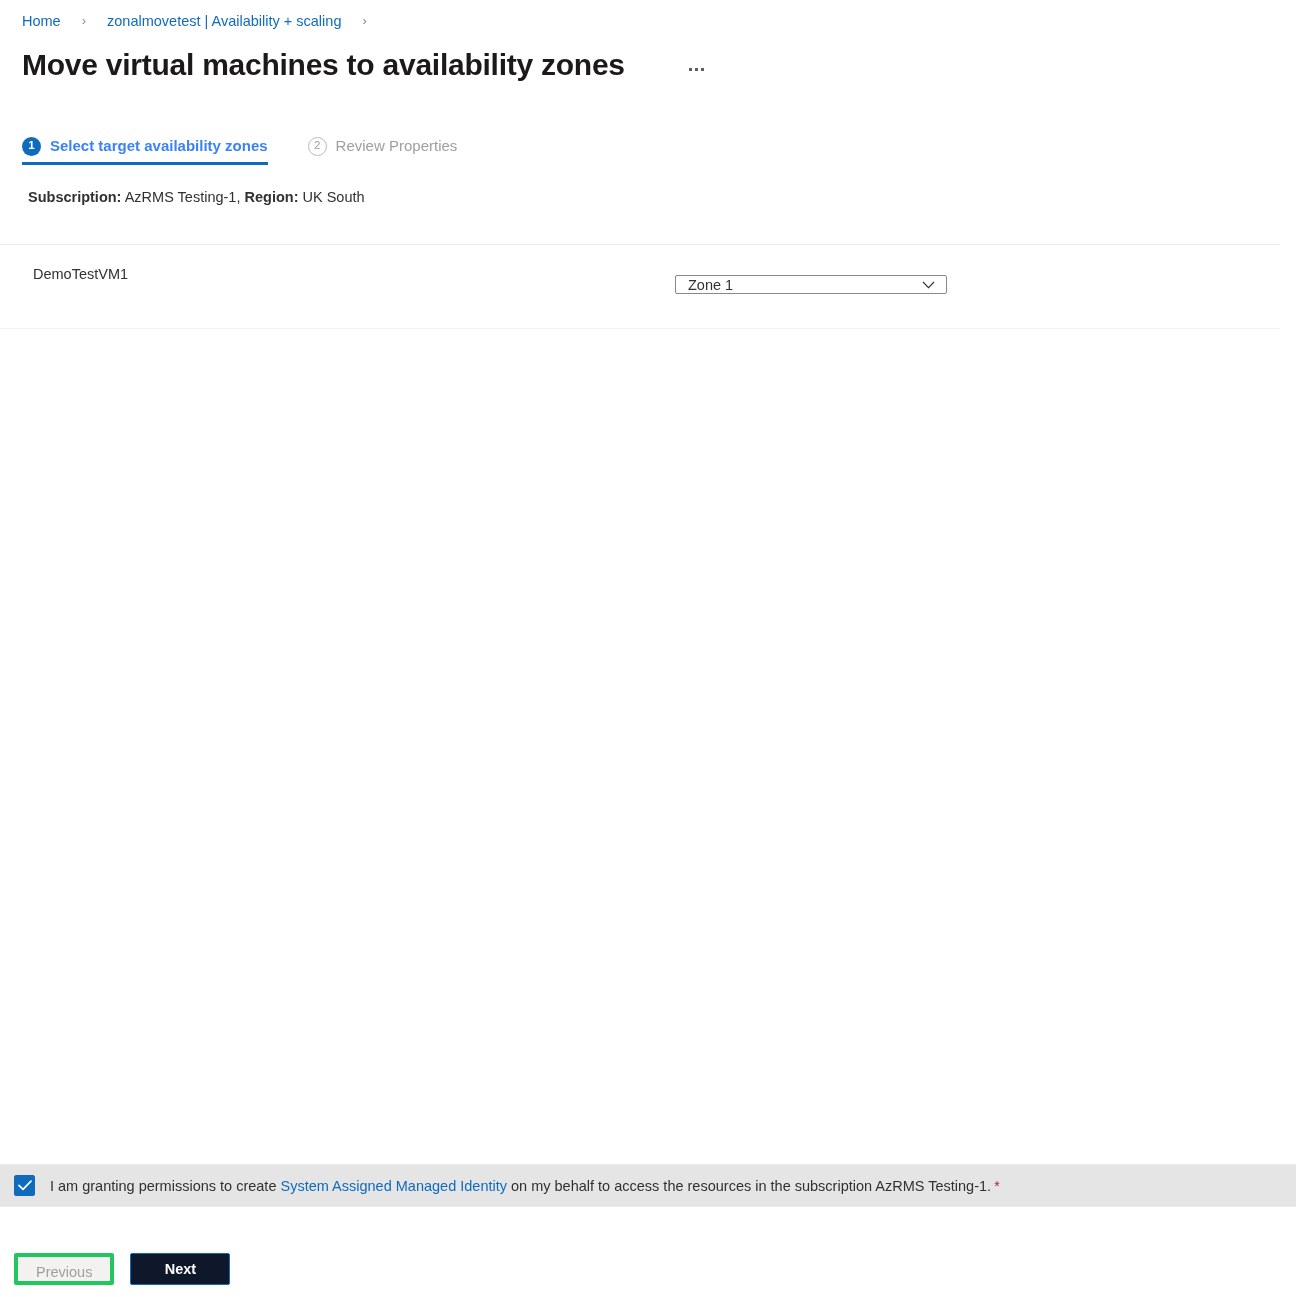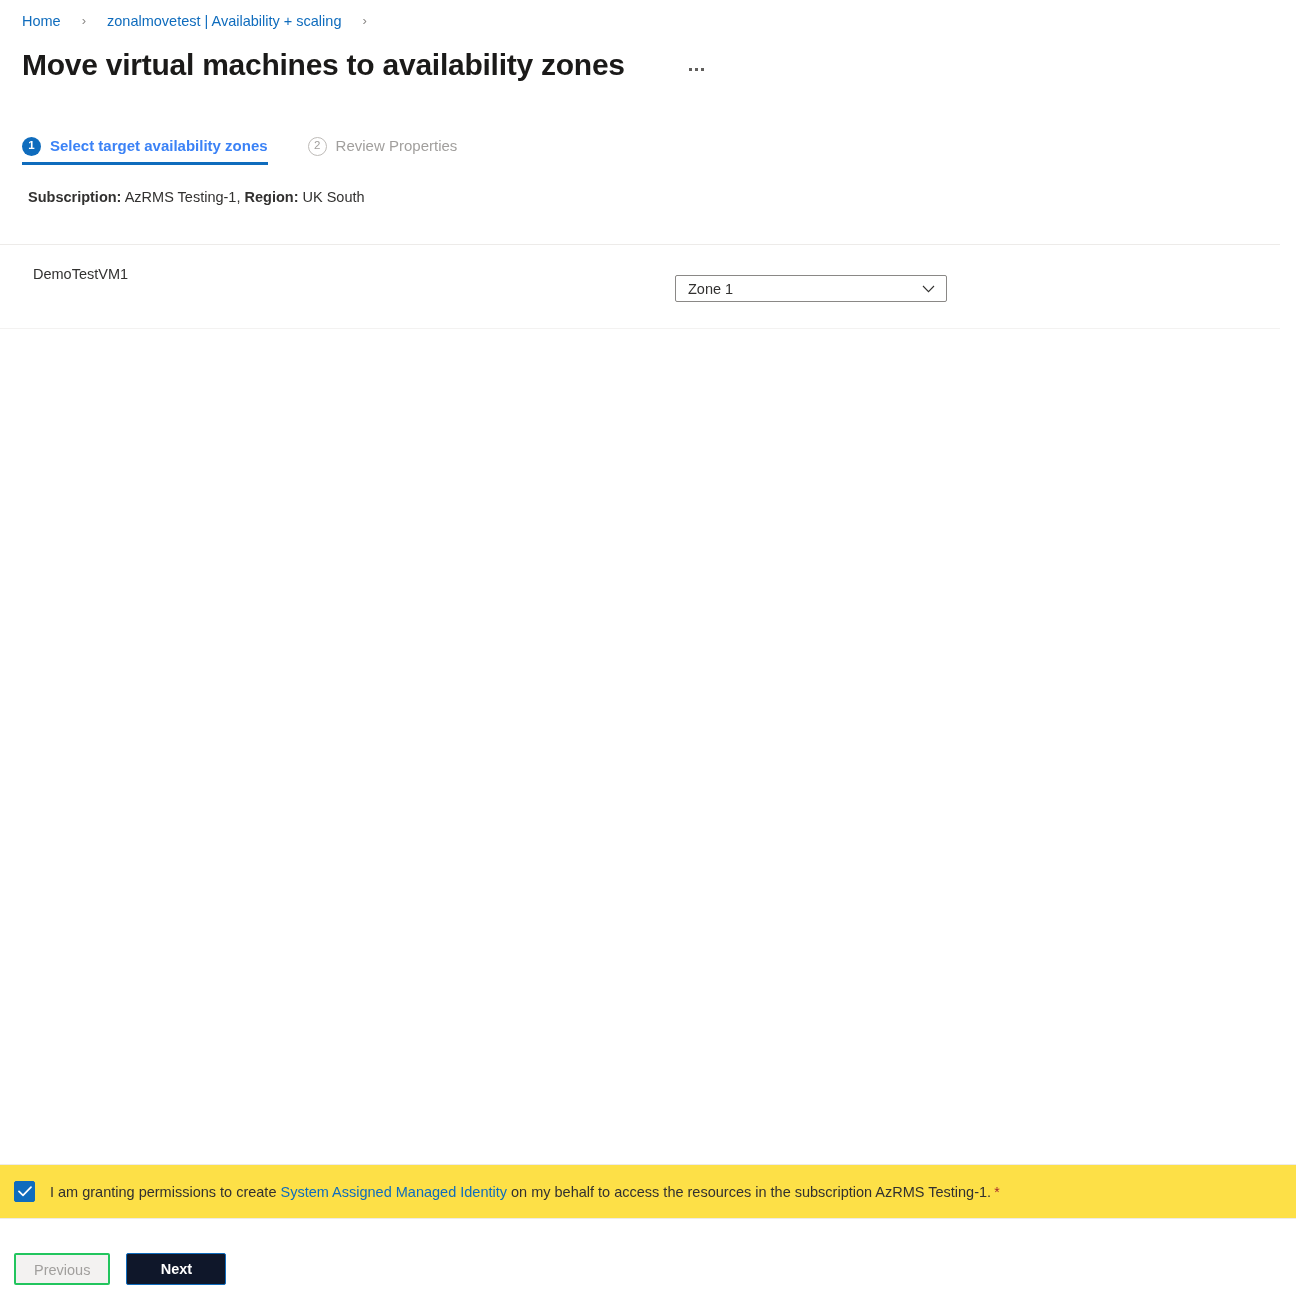--- a/index.html
+++ b/index.html
@@ -180,21 +180,21 @@
   .cell-vm {
     font-size: 14.5px;
     color: #323130;
     line-height: 20px;
     padding-top: 1px;
   }
   .cell-zone { padding-top: 12px; }
 
   .zone-select {
     width: 272px;
-    height: 27px;
+    height: 19px;
     border: 1px solid #8a8886;
     background: #ffffff;
     border-radius: 2px;
     display: flex;
     align-items: center;
     justify-content: space-between;
     padding: 0 11px 0 12px;
     cursor: pointer;
     font-family: inherit;
   }
@@ -209,27 +209,27 @@
     flex: 0 0 auto;
   }
   .chev svg { display: block; }
 
   
   .footer-consent {
     position: absolute;
     left: 0;
     right: 0;
     top: 1164px;
-    height: 55px;
+    height: 43px;
     border-top: 1px solid #edebe9;
     border-bottom: 1px solid #edebe9;
     display: flex;
     align-items: center;
     padding-left: 14px;
-    background: #fde047;
+    background: #e5e5e5;
   }
   .checkbox {
     width: 21px;
     height: 21px;
     background: #0f6cbd;
     border: 1px solid #0f6cbd;
     border-radius: 2px;
     display: flex;
     align-items: center;
     justify-content: center;
@@ -272,21 +272,21 @@
     min-width: 80px;
     font-size: 14.5px;
     font-family: inherit;
     border-radius: 2px;
     padding: 0 18px;
     cursor: pointer;
     line-height: 30px;
   }
   .btn-secondary {
     background: #f3f2f1;
-    border: 2px solid #22c55e;
+    border: 4px solid #22c55e;
     color: #a19f9d;
     font-weight: 400;
     cursor: default;
   }
   .btn-primary {
     background: #0f172a;
     border: 1px solid #0f6cbd;
     color: #ffffff;
     font-weight: 700;
     min-width: 100px;

